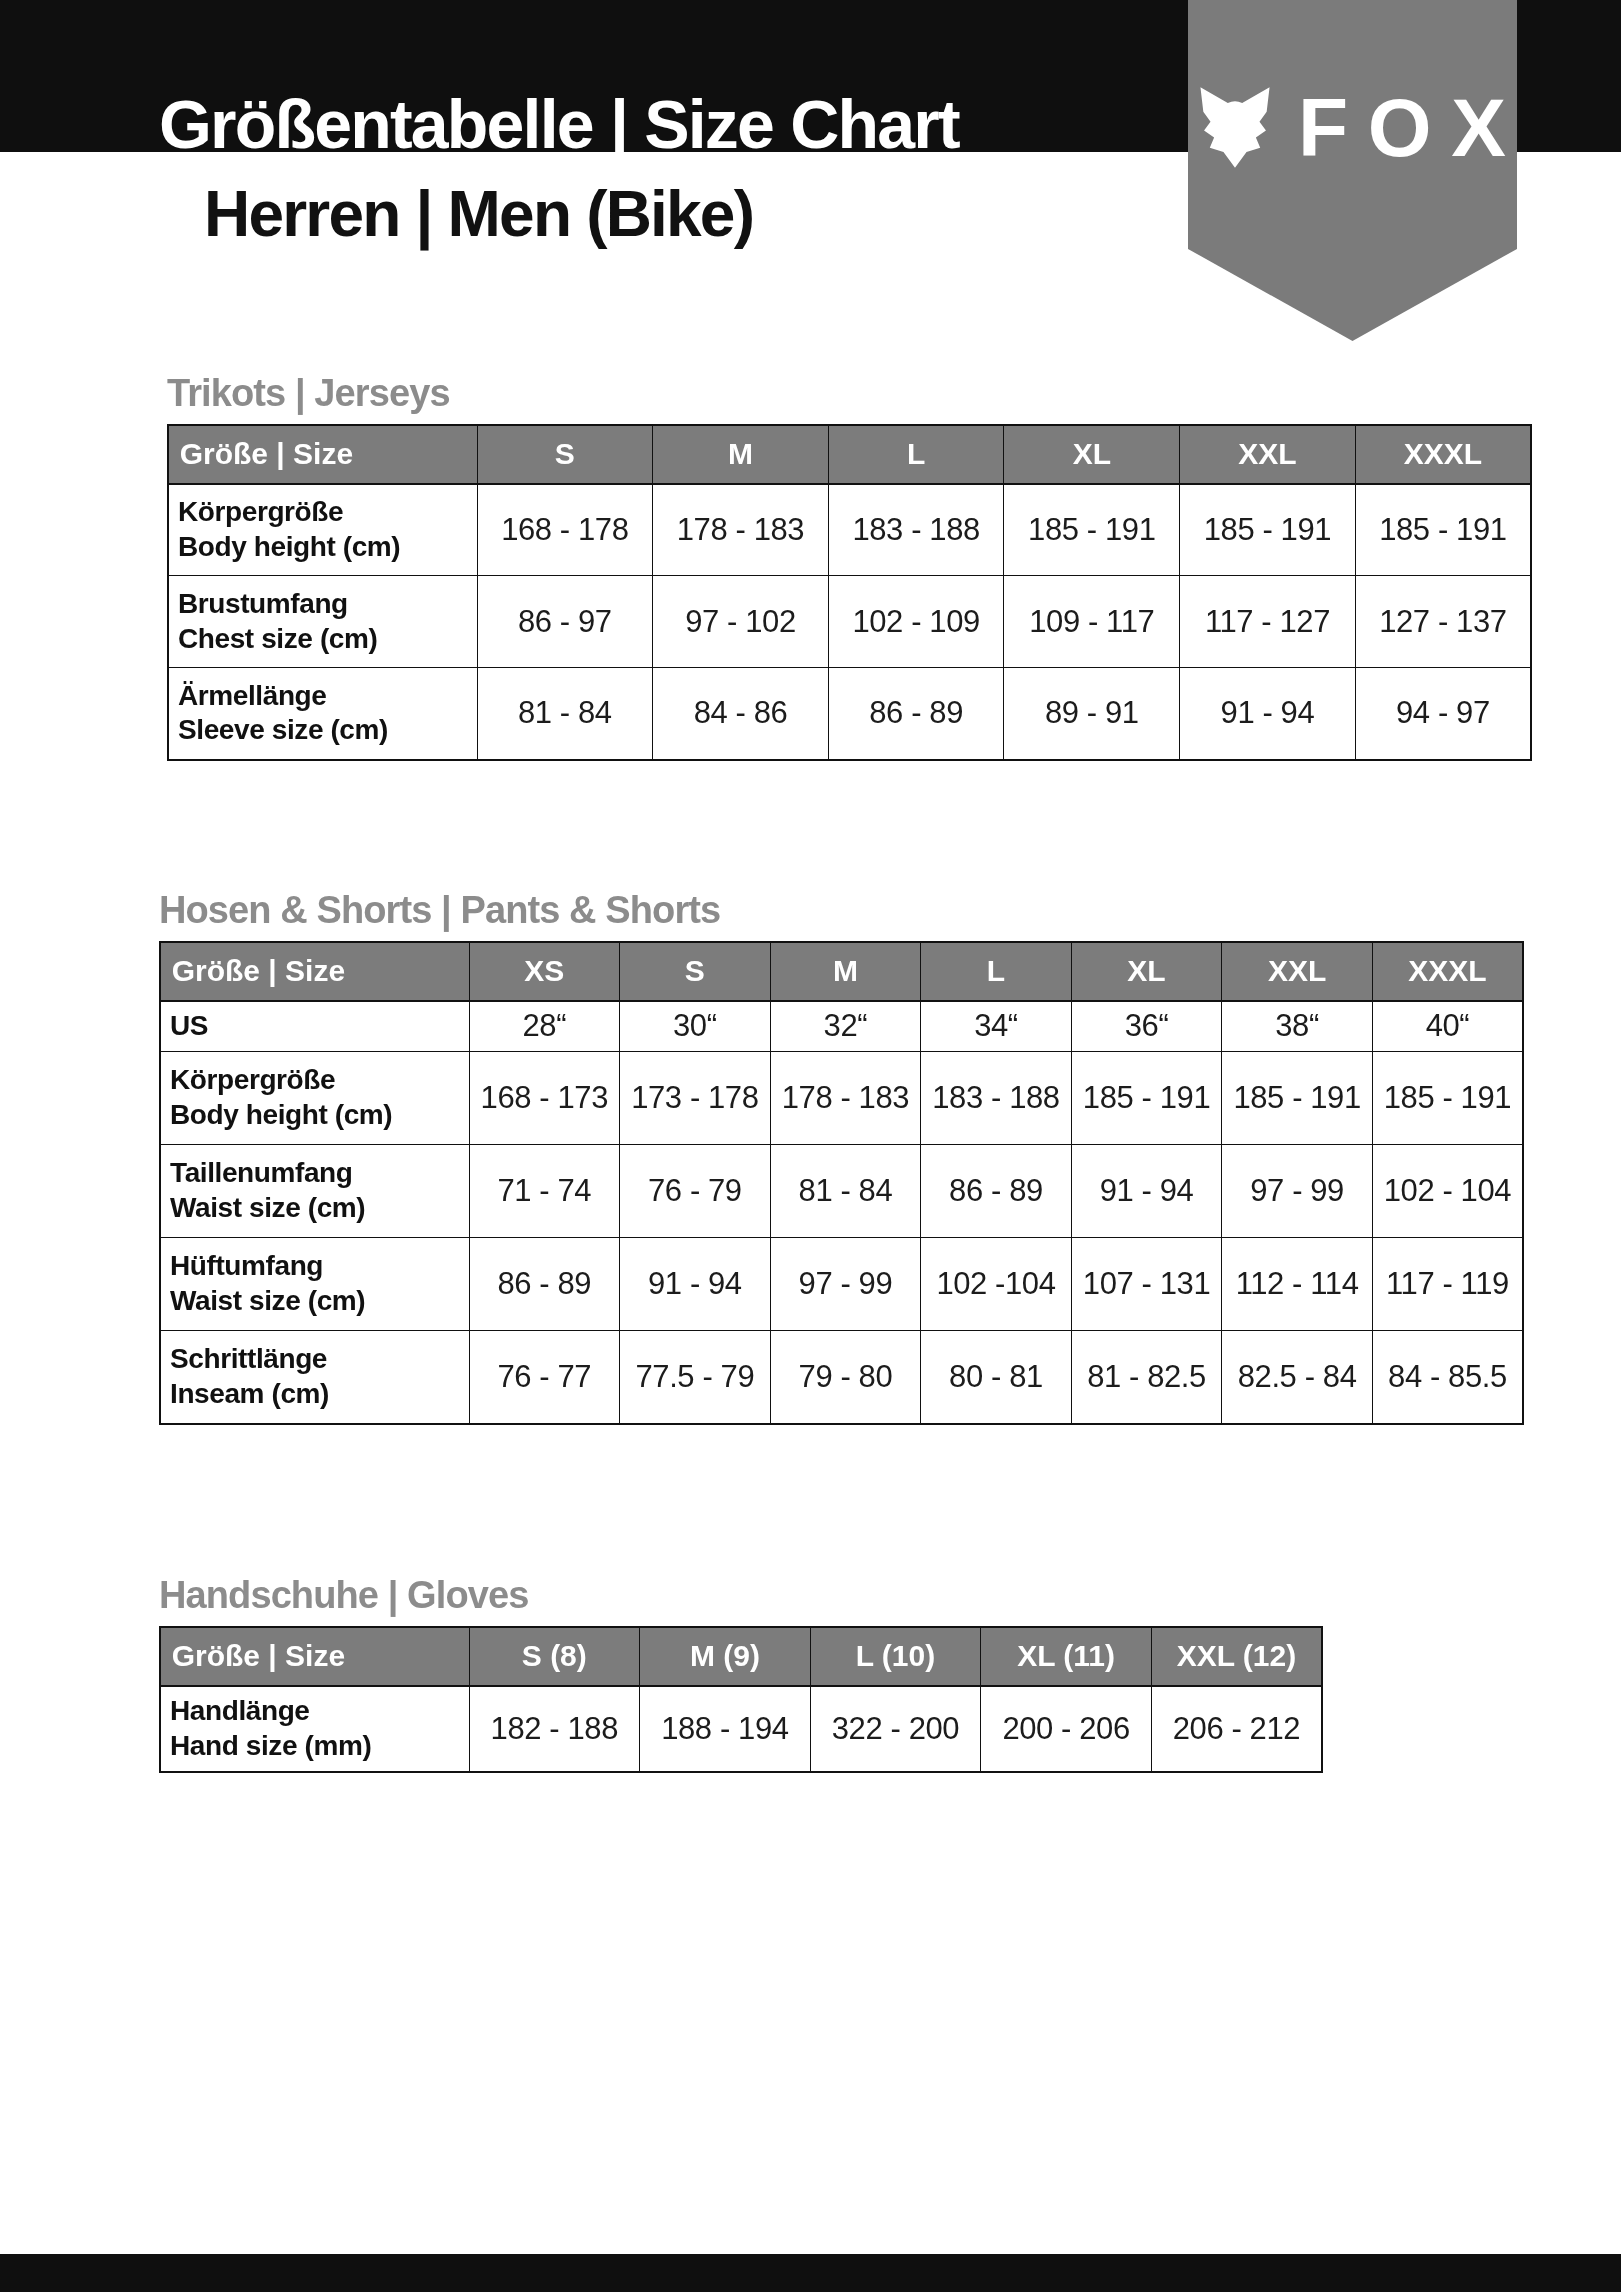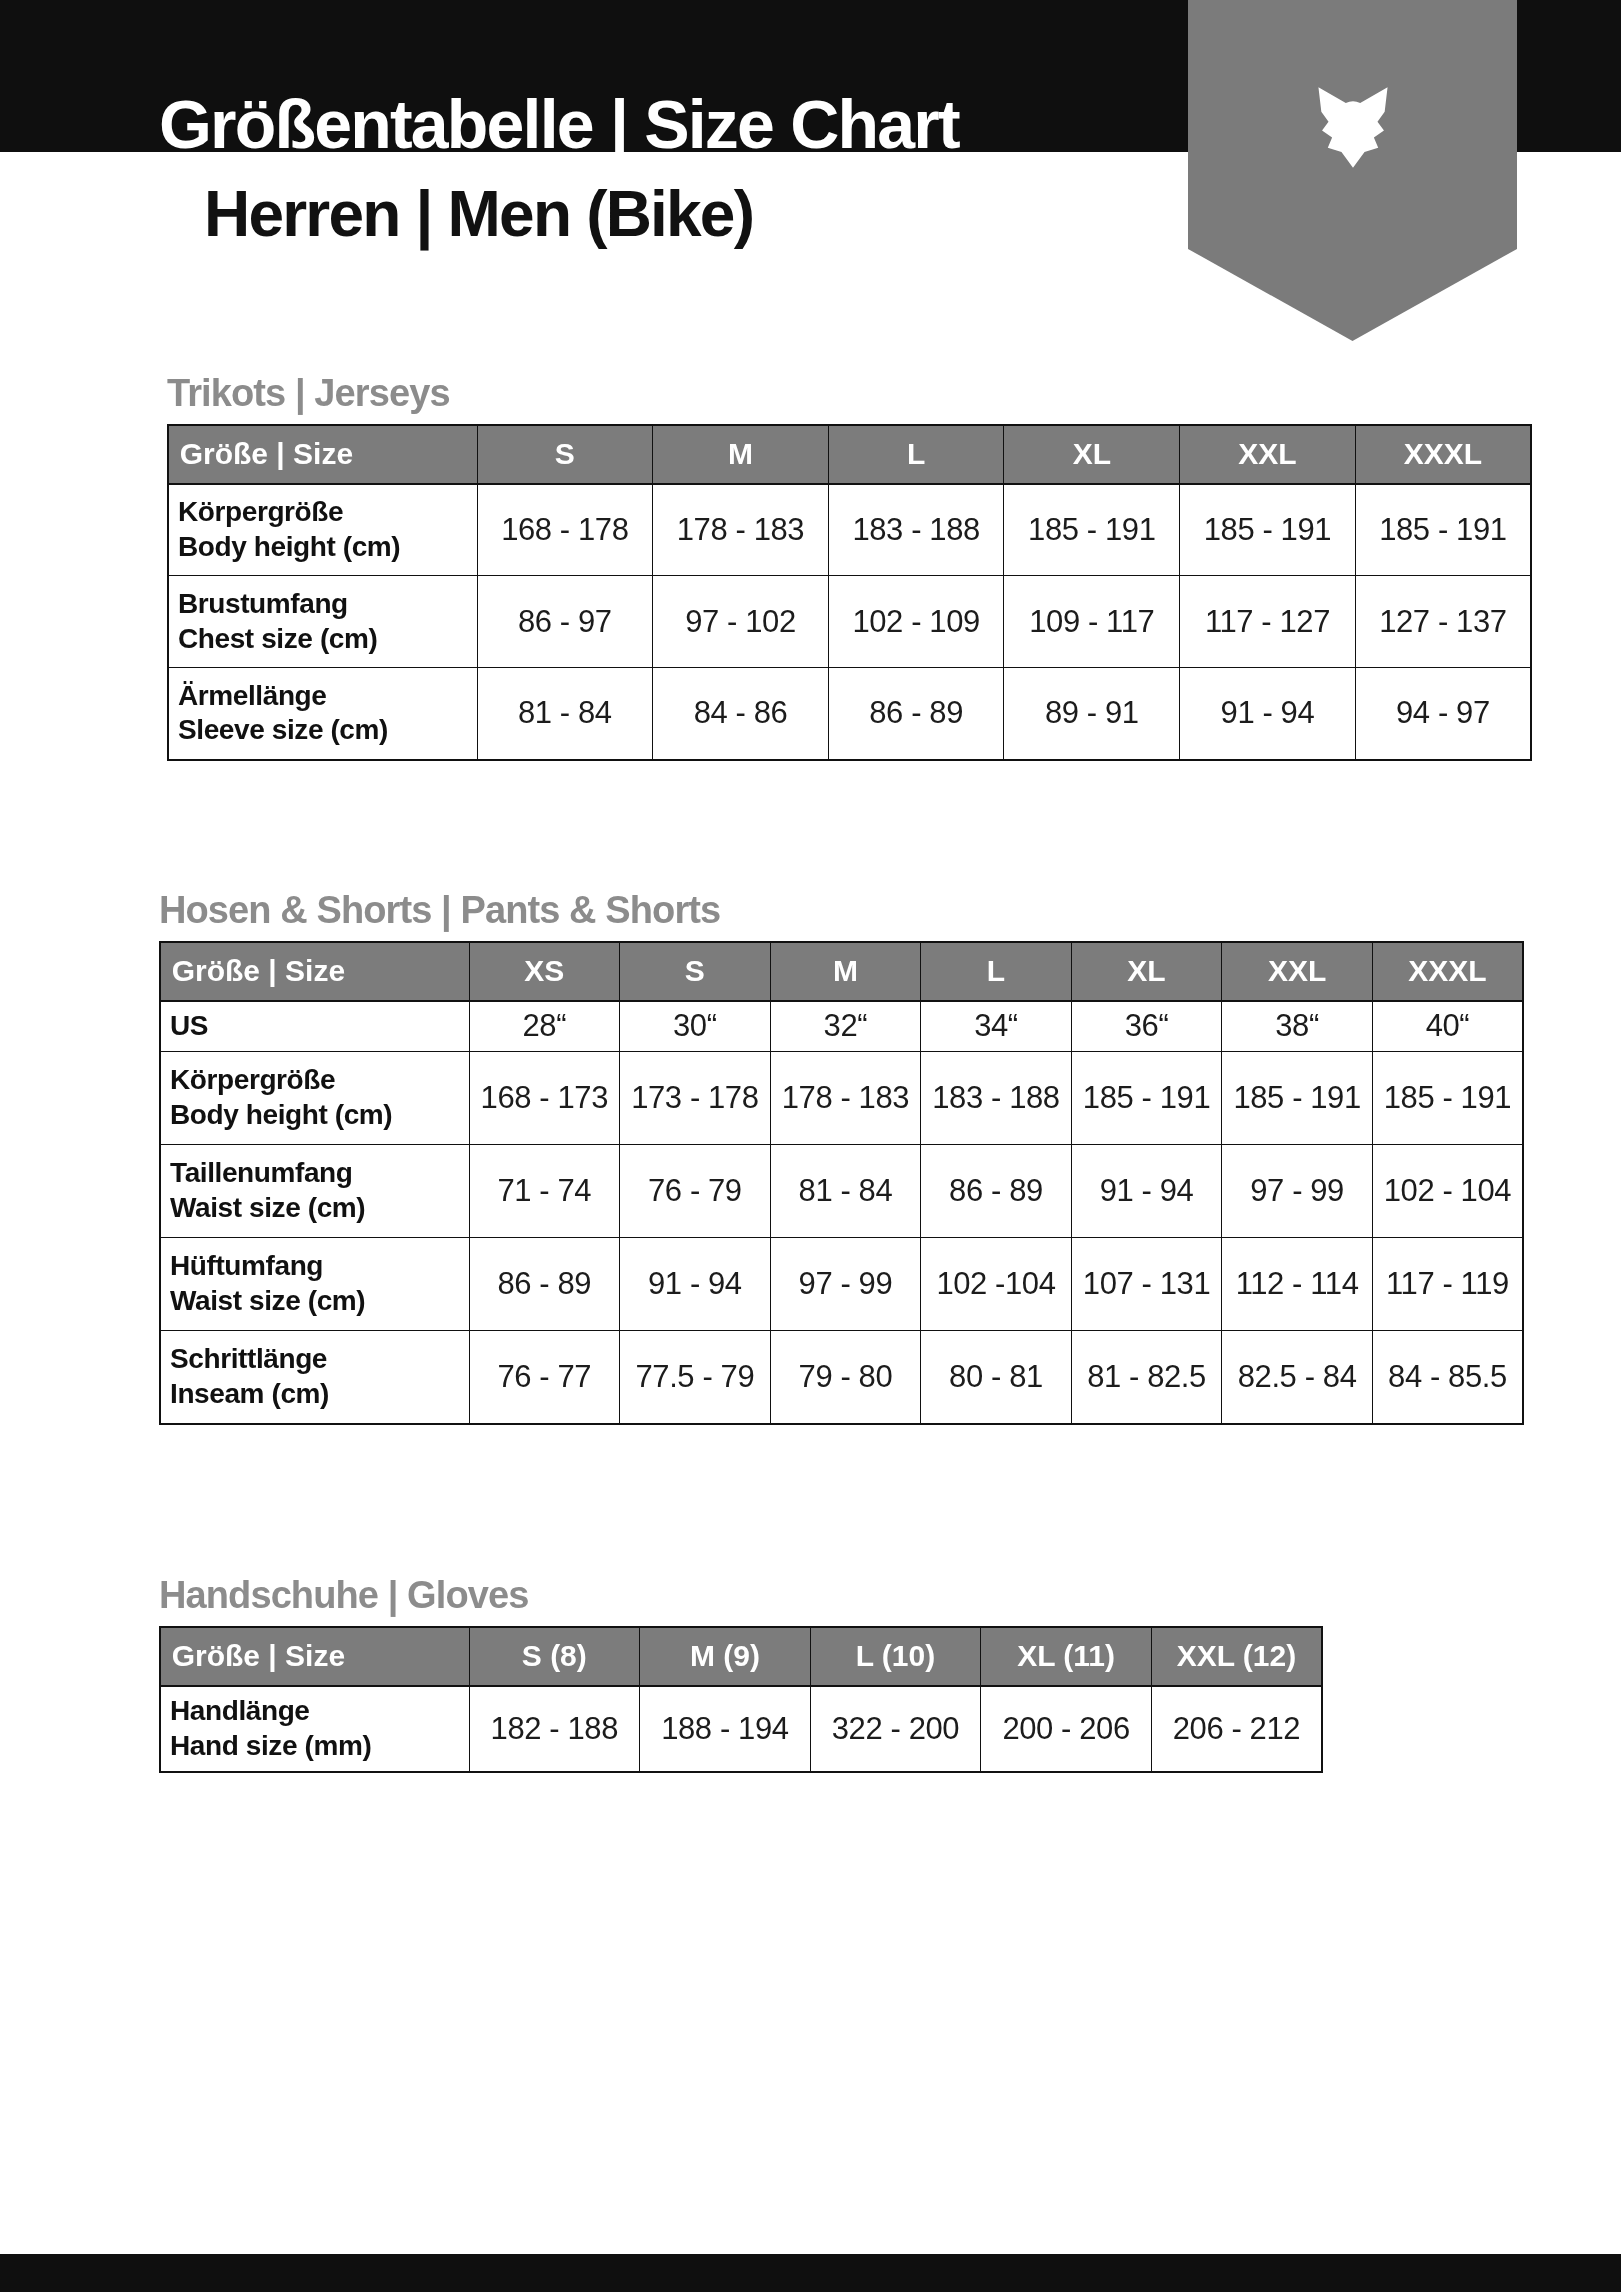--- a/index.html
+++ b/index.html
@@ -81,20 +81,21 @@
 <div class="topbar" style="background: rgb(15, 15, 15);"></div>
 
 <h1 class="title">Größentabelle | Size Chart</h1>
 <div class="subtitle">Herren | Men (Bike)</div>
 
 <div class="badge" style="background: rgb(123, 123, 123);">
   <div class="badge-inner">
     <svg class="foxhead" viewBox="0 0 100 112" xmlns="http://www.w3.org/2000/svg">
       <path fill="#ffffff" d="M2 0 L40 22 Q50 17 60 22 L98 0 L94 34 L84 48 L93 60 L79 70 L85 84 L66 90 L50 112 L34 90 L15 84 L21 70 L7 60 L16 48 L6 34 Z"></path>
     </svg>
+    <span class="brand">FOX</span>
   </div>
 </div>
 
 <main id="tables">
     <section class="table-section sec-0">
       <h2 class="section-title" style="color: rgb(140, 140, 140);">Trikots | Jerseys</h2>
       <table>
         <colgroup>
           <col class="label-col">
           <col>

